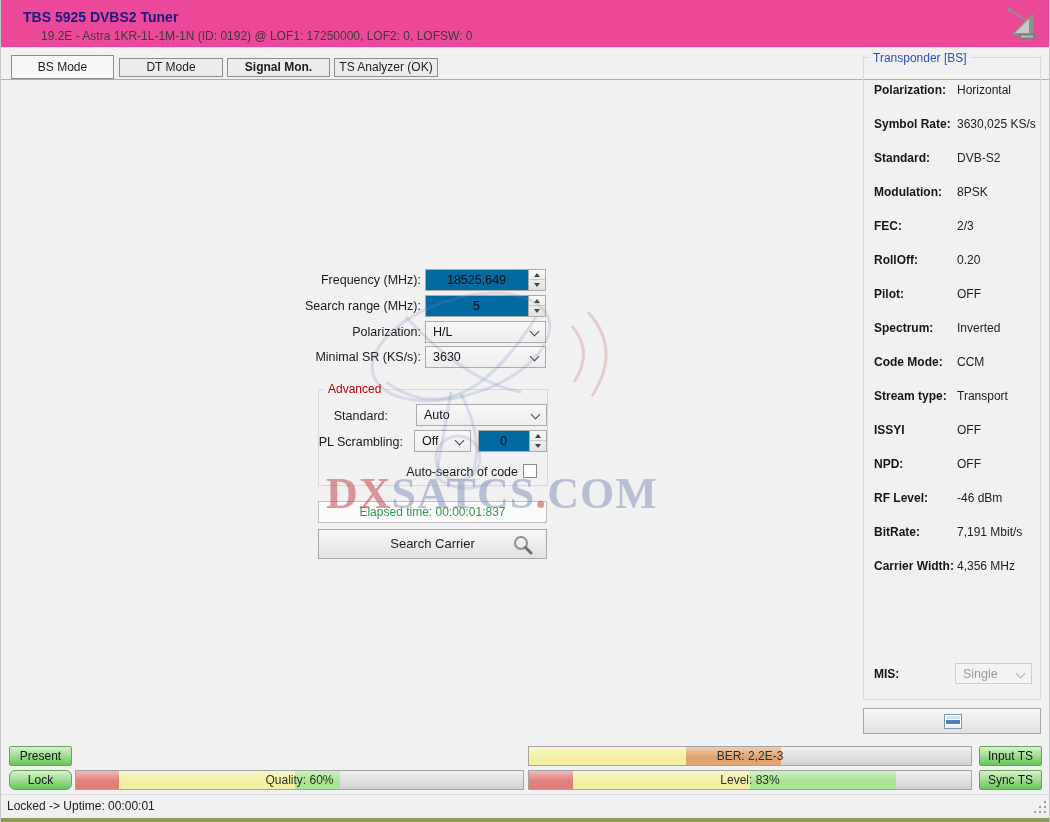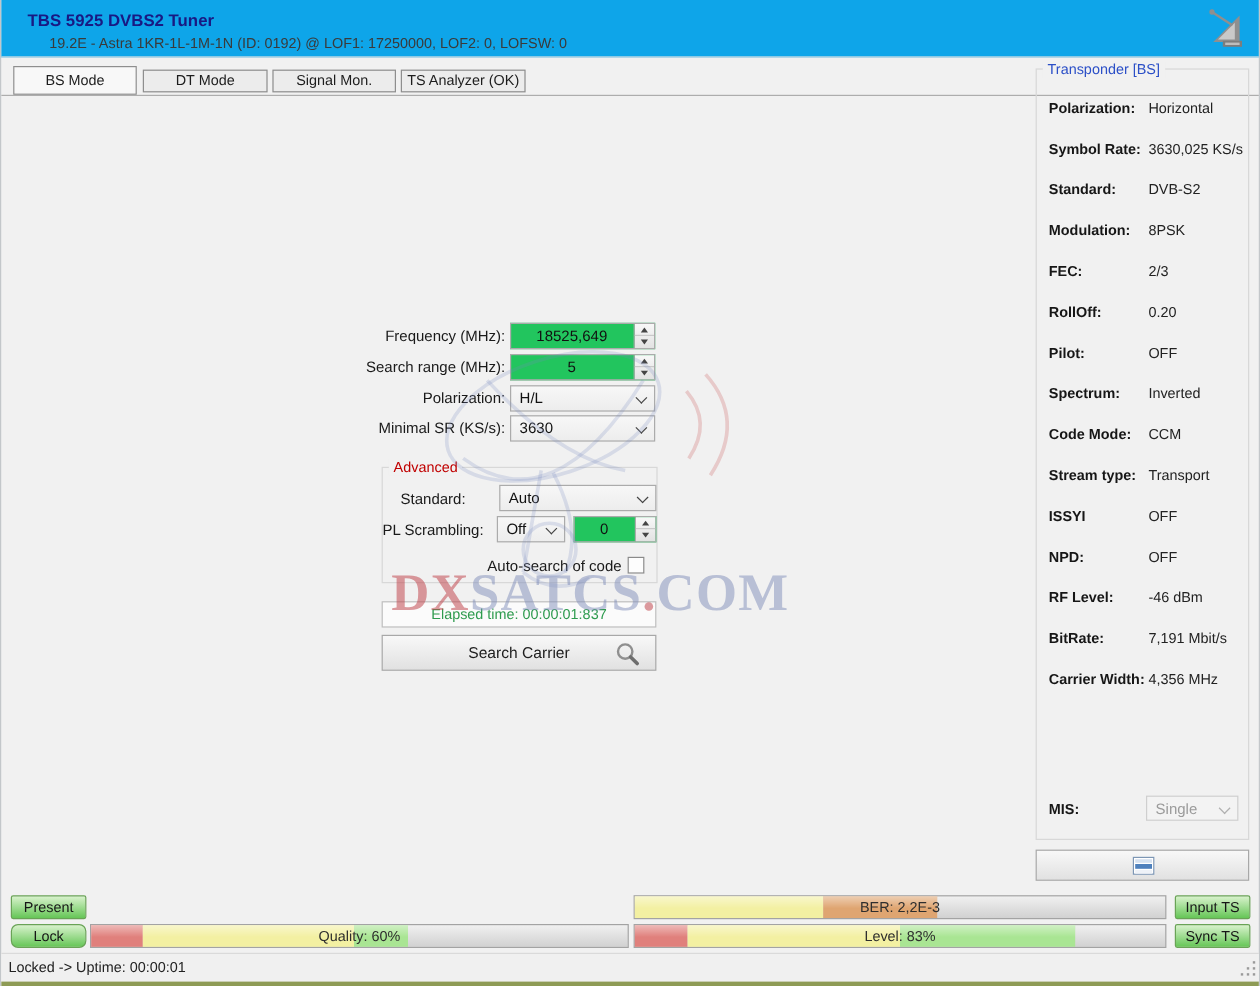--- a/index.html
+++ b/index.html
@@ -2,39 +2,39 @@
 <html><head>
 <meta charset="utf-8">
 <style>
   * { margin:0; padding:0; box-sizing:border-box; }
   html,body { width:1050px; height:822px; }
   body { font-family:"Liberation Sans", sans-serif; background:#f1f1f1; }
   #app { position:relative; width:1050px; height:822px; background:#f1f1f1; overflow:hidden;
          border-left:1px solid #c3c7ca; border-right:1px solid #c3c7ca; }
 
   
-  .header { position:absolute; left:0; top:0; width:1050px; height:48px; background:#0ea5e9; border-bottom:1px solid #e3e3e3; }
+  .header { position:absolute; left:0; top:0; width:1050px; height:48px; background:#ec4899; border-bottom:1px solid #e3e3e3; }
   .title { position:absolute; left:22px; top:9px; font-size:14px; font-weight:bold; color:#191983; }
   .subtitle { position:absolute; left:40px; top:29px; font-size:12px; color:#3a3a3a; }
   .sat-icon { position:absolute; right:12px; top:5px; width:38px; height:36px; }
 
   
   .tabstrip { position:absolute; left:0; top:54px; width:1050px; height:26px; }
   .tabstrip::after { content:""; position:absolute; left:0; right:0; top:25px; height:1px; background:#adadad; }
   .tab { position:absolute; top:4px; height:19px; border:1px solid #8e8e8e; background:#ececec;
          font-size:12px; color:#1d1d1d; text-align:center; line-height:17px; z-index:2; cursor:default; }
   .tab.active { top:1px; height:24px; background:#f8f8f8; line-height:22px; }
   .tab:nth-child(1){ left:10px; width:103px; }
   .tab:nth-child(2){ left:118px; width:104px; }
-  .tab:nth-child(3){ left:226px; width:103px; }
+  .tab:nth-child(3){ left:226px; width:103px;font-weight:bold; }
   .tab:nth-child(4){ left:333px; width:104px; }
 
   
   .flabel { position:absolute; font-size:12.5px; color:#1a1a1a; width:170px; text-align:right; white-space:nowrap; }
-  .control { position:absolute; background:#22c55e; border:1px solid #ababab; height:22px; }
+  .control { position:absolute; background:#0369a1; border:1px solid #ababab; height:22px; }
   .control-value { position:absolute; left:0; right:18px; top:0; bottom:0; text-align:center; font-size:12.5px; color:#111; line-height:20px; }
   .spin { position:absolute; right:0; top:0; bottom:0; width:17px; border-left:1px solid #ababab; background:linear-gradient(#f8f8f8,#e2e2e2); }
   .spin-btn { position:absolute; left:0; right:0; height:50%; display:flex; align-items:center; justify-content:center; }
   .spin-btn.up { top:0; border-bottom:1px solid #c9c9c9; }
   .spin-btn.down { bottom:0; }
   .tri-up { width:0; height:0; border-left:3px solid transparent; border-right:3px solid transparent; border-bottom:4px solid #444; }
   .tri-down { width:0; height:0; border-left:3px solid transparent; border-right:3px solid transparent; border-top:4px solid #444; }
   .dropdown { position:absolute; height:22px; border:1px solid #ababab; background:linear-gradient(#f7f7f7,#ededed); }
   .dd-value { position:absolute; left:7px; top:0; bottom:0; font-size:12.5px; color:#111; line-height:20px; }
   .chev { position:absolute; right:7px; top:6px; width:7px; height:7px; border-right:1.5px solid #444; border-bottom:1.5px solid #444; transform:rotate(45deg); }

